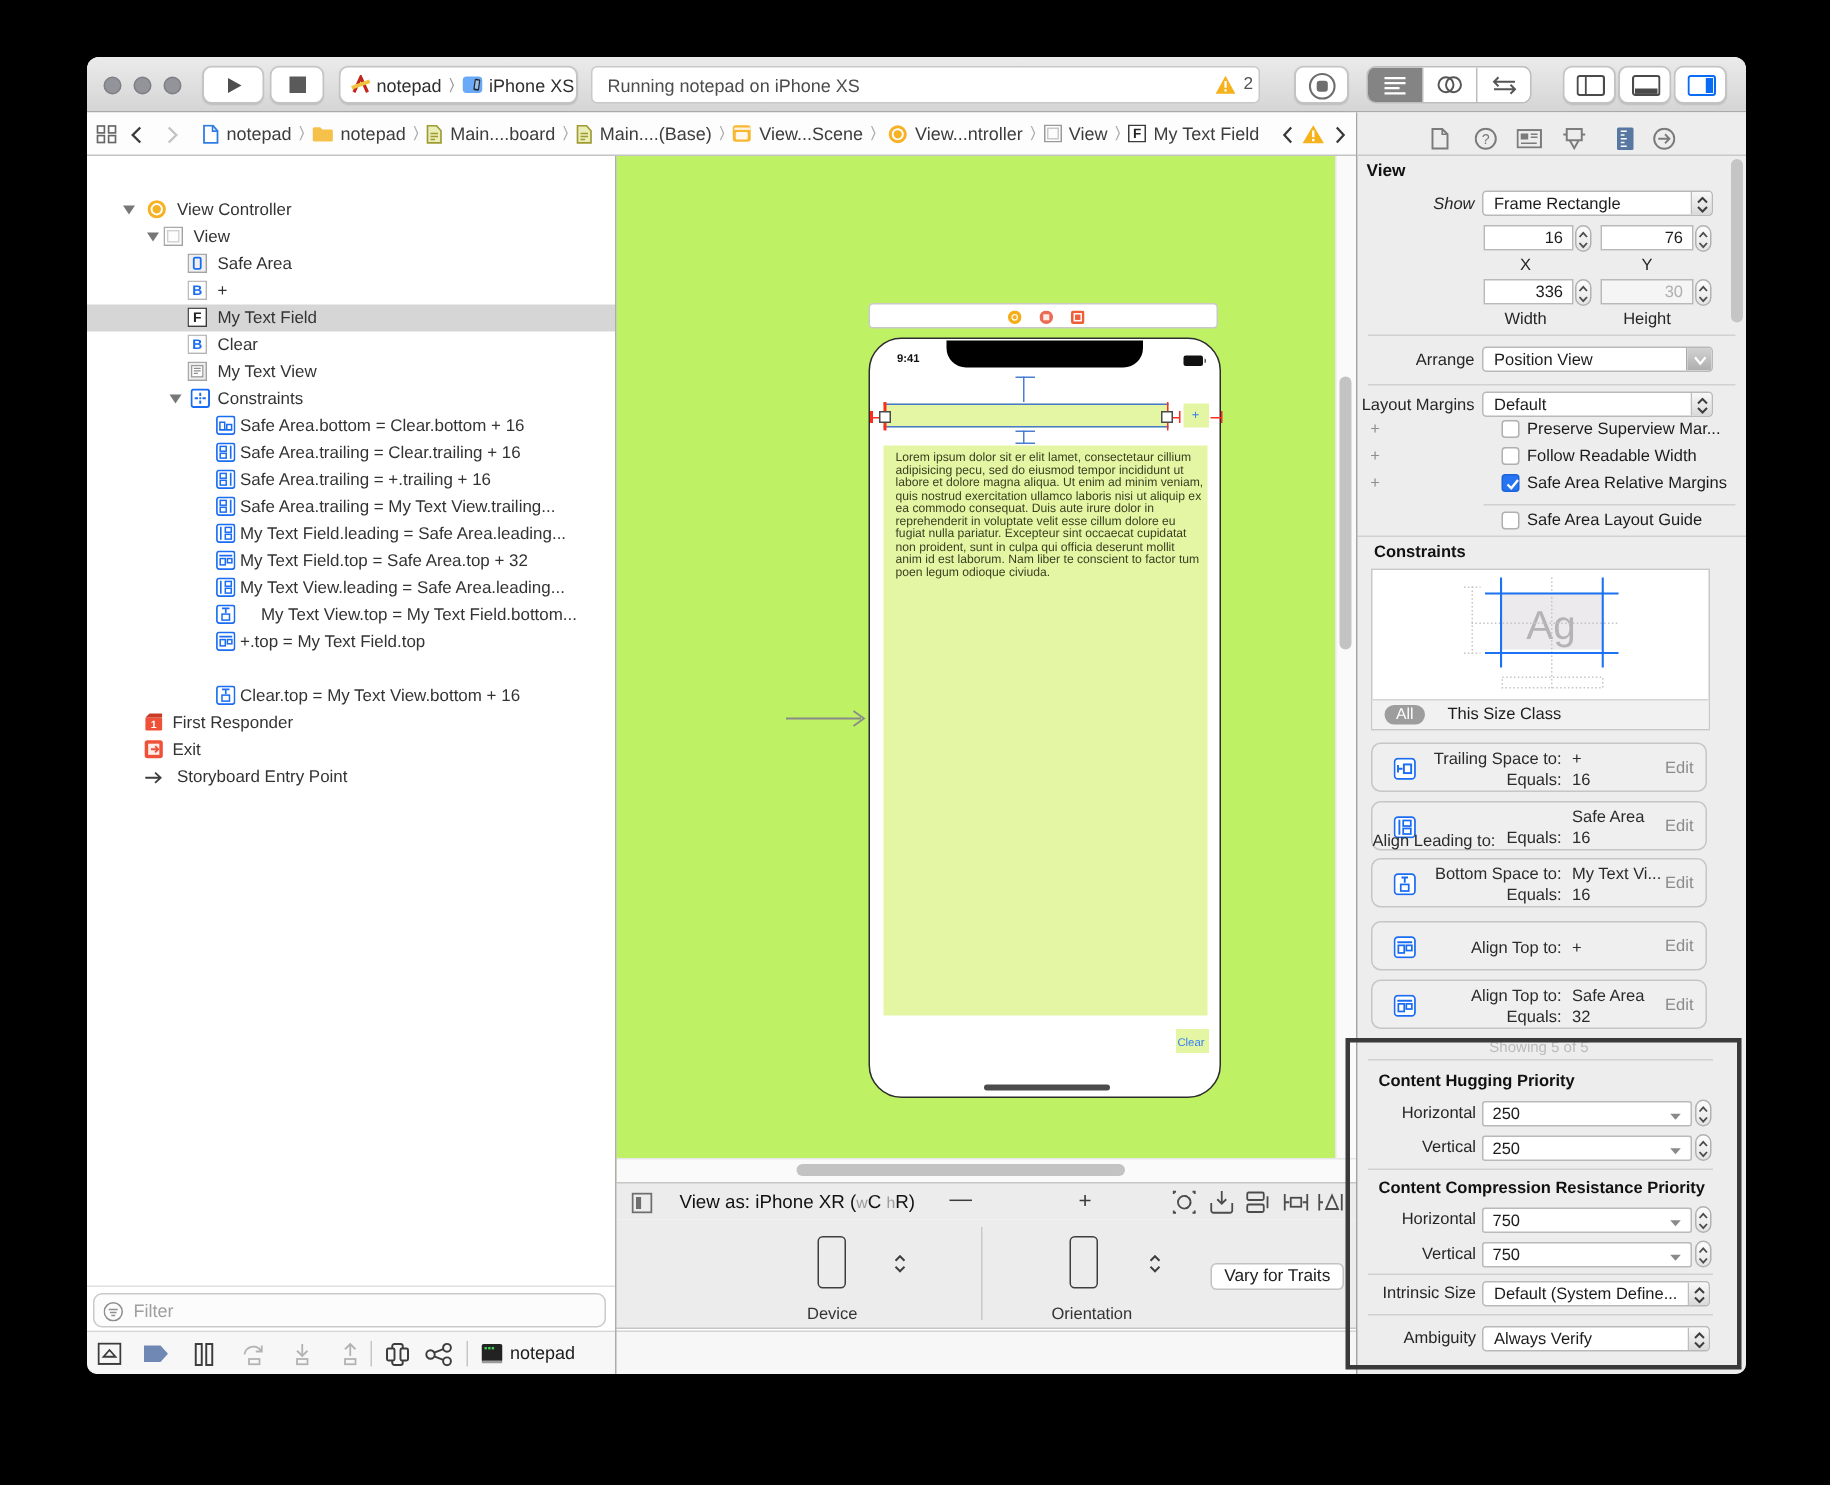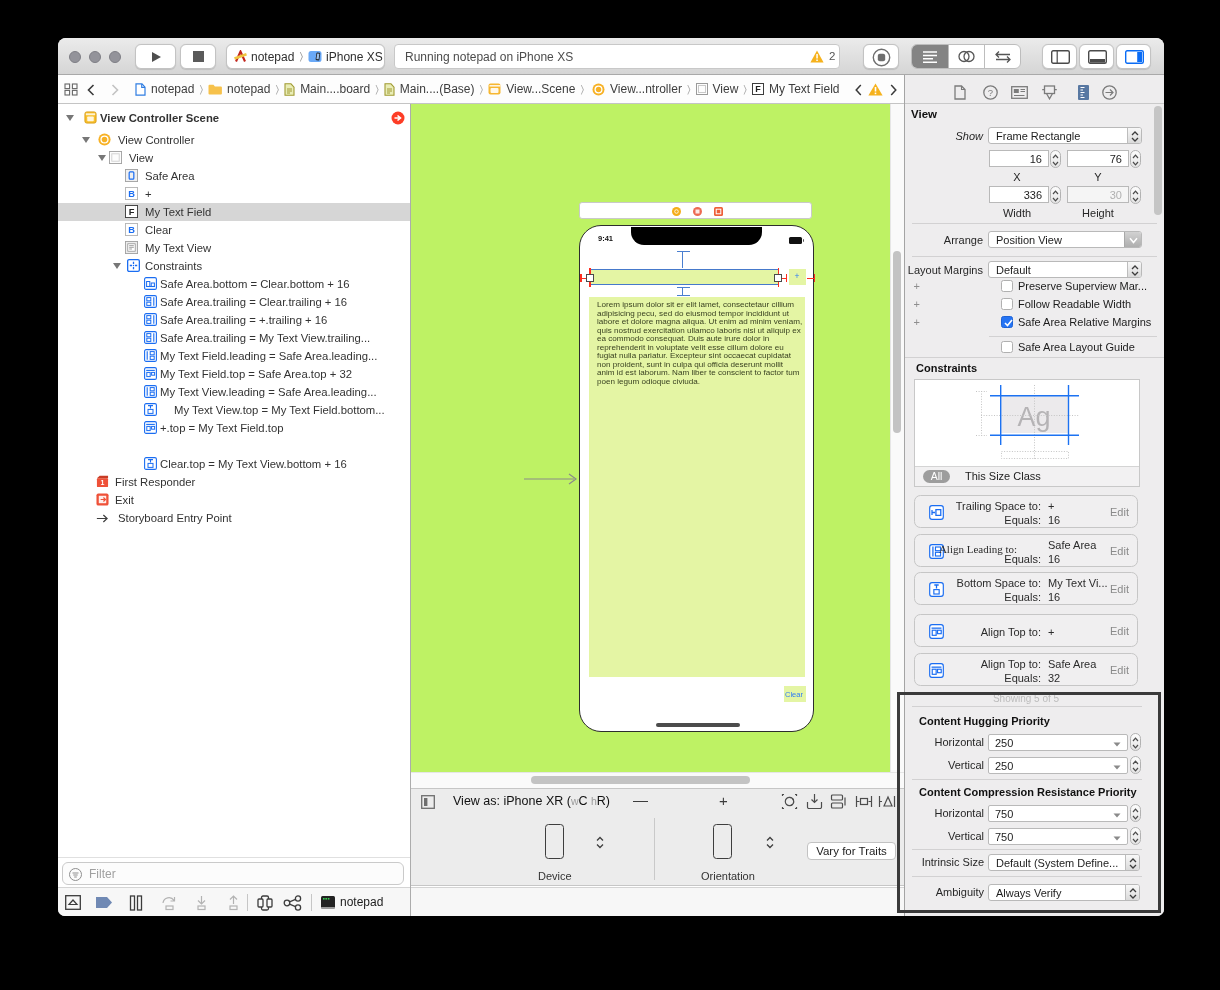--- a/index.html
+++ b/index.html
@@ -205,33 +205,20 @@
           <path d="M7.5 0.5 L14.6 12.5 L0.4 12.5 Z" fill="#f6b21d"></path>
           <rect x="6.7" y="4" width="1.6" height="4.5" fill="#fff"></rect>
           <rect x="6.7" y="9.6" width="1.6" height="1.6" fill="#fff"></rect>
         </svg>
       <svg class="ab" style="left:832px;top:9px;" width="7" height="12" viewBox="0 0 7 12">
           <path d="M1.2 1 L5.8 6 L1.2 11" stroke="#3a3a3a" stroke-width="1.5" fill="none"></path>
         </svg>
     </div>
     <div id="sidebar" class="ab">
       <div class="ab" style="left:0;top:99px;width:352px;height:18px;background:#d6d6d6;"></div>
-      <div class="row" style="top:5px;">
-        <div class="disc" style="left:8px;"></div>
-        <svg class="ticon" style="left:26px;" width="13" height="14" viewBox="0 0 13 14">
-            <rect x=".5" y="1" width="12" height="12" rx="2" fill="#f9c12e" stroke="#d89c14" stroke-width="1"></rect>
-            <rect x="1.5" y="2.5" width="10" height="2" fill="#fff" opacity=".8"></rect>
-            <rect x="3" y="6" width="7" height="5" rx=".8" fill="#fff" opacity=".85"></rect>
-          </svg>
-        <span class="rlab" style="left:42px;font-weight:bold;">View Controller Scene</span>
-        <svg class="ab" style="left:333px;top:2px;" width="14" height="14" viewBox="0 0 14 14">
-            <circle cx="7" cy="7" r="6.5" fill="#fd3d26"></circle>
-            <path d="M3.5 7 h5 M6.5 4.5 L9.5 7 L6.5 9.5" stroke="#fff" stroke-width="1.6" fill="none"></path>
-          </svg>
-      </div>
       <div class="row" style="top:27px;">
         <div class="disc" style="left:24px;"></div>
         <svg class="ticon" style="left:40px;top:1.5px;" width="15" height="15" viewBox="0 0 15 15">
             <circle cx="7.5" cy="7.5" r="7" fill="#f7b124"></circle>
             <circle cx="7.5" cy="7.5" r="4" fill="none" stroke="#fff" stroke-width="1.5"></circle>
           </svg>
         <span class="rlab" style="left:60px;">View Controller</span>
       </div>
       <div class="row" style="top:45px;">
         <div class="disc" style="left:40px;"></div>
@@ -737,21 +724,21 @@
           <div class="ab" style="left:133px;top:18px;">16</div>
         <div class="edit" style="top:10px;">Edit</div>
       </div>
       <div class="card" style="top:459px;height:33px;">
         <svg class="ab" style="left:14px;top:9px;" width="15" height="15" viewBox="0 0 13 13">
             <rect x=".6" y=".6" width="11.8" height="11.8" rx="2" fill="#fff" stroke="#1a6df2" stroke-width="1"></rect>
             <path d="M3.4 2.2 v8.6" stroke="#1a6df2" stroke-width="1.1"></path>
             <rect x="5.6" y="2.6" width="4.4" height="3.2" fill="none" stroke="#1a6df2" stroke-width="1"></rect>
             <rect x="5.6" y="7.2" width="4.4" height="3.2" fill="none" stroke="#1a6df2" stroke-width="1"></rect>
           </svg>
-        <div class="ab" style="left:0;width:126px;top:8px;text-align:center;font-family:Liberation Serif, serif;">Align Leading to:</div>
+        <div class="ab" style="left:0;width:126px;top:20px;text-align:left;">Align Leading to:</div>
           <div class="ab" style="left:133px;top:4px;">Safe Area</div>
         <div class="ab" style="left:0;width:126px;top:18px;text-align:right;">Equals:</div>
           <div class="ab" style="left:133px;top:18px;">16</div>
         <div class="edit" style="top:10px;">Edit</div>
       </div>
       <div class="card" style="top:497px;height:33px;">
         <svg class="ab" style="left:14px;top:9px;" width="15" height="15" viewBox="0 0 13 13">
             <rect x=".6" y=".6" width="11.8" height="11.8" rx="2" fill="#fff" stroke="#1a6df2" stroke-width="1"></rect>
             <path d="M6.5 2.6 v3 M4.6 2.6 h3.8" stroke="#1a6df2" stroke-width="1.1"></path>
             <rect x="4.2" y="6.6" width="4.6" height="3.8" fill="none" stroke="#1a6df2" stroke-width="1"></rect>

